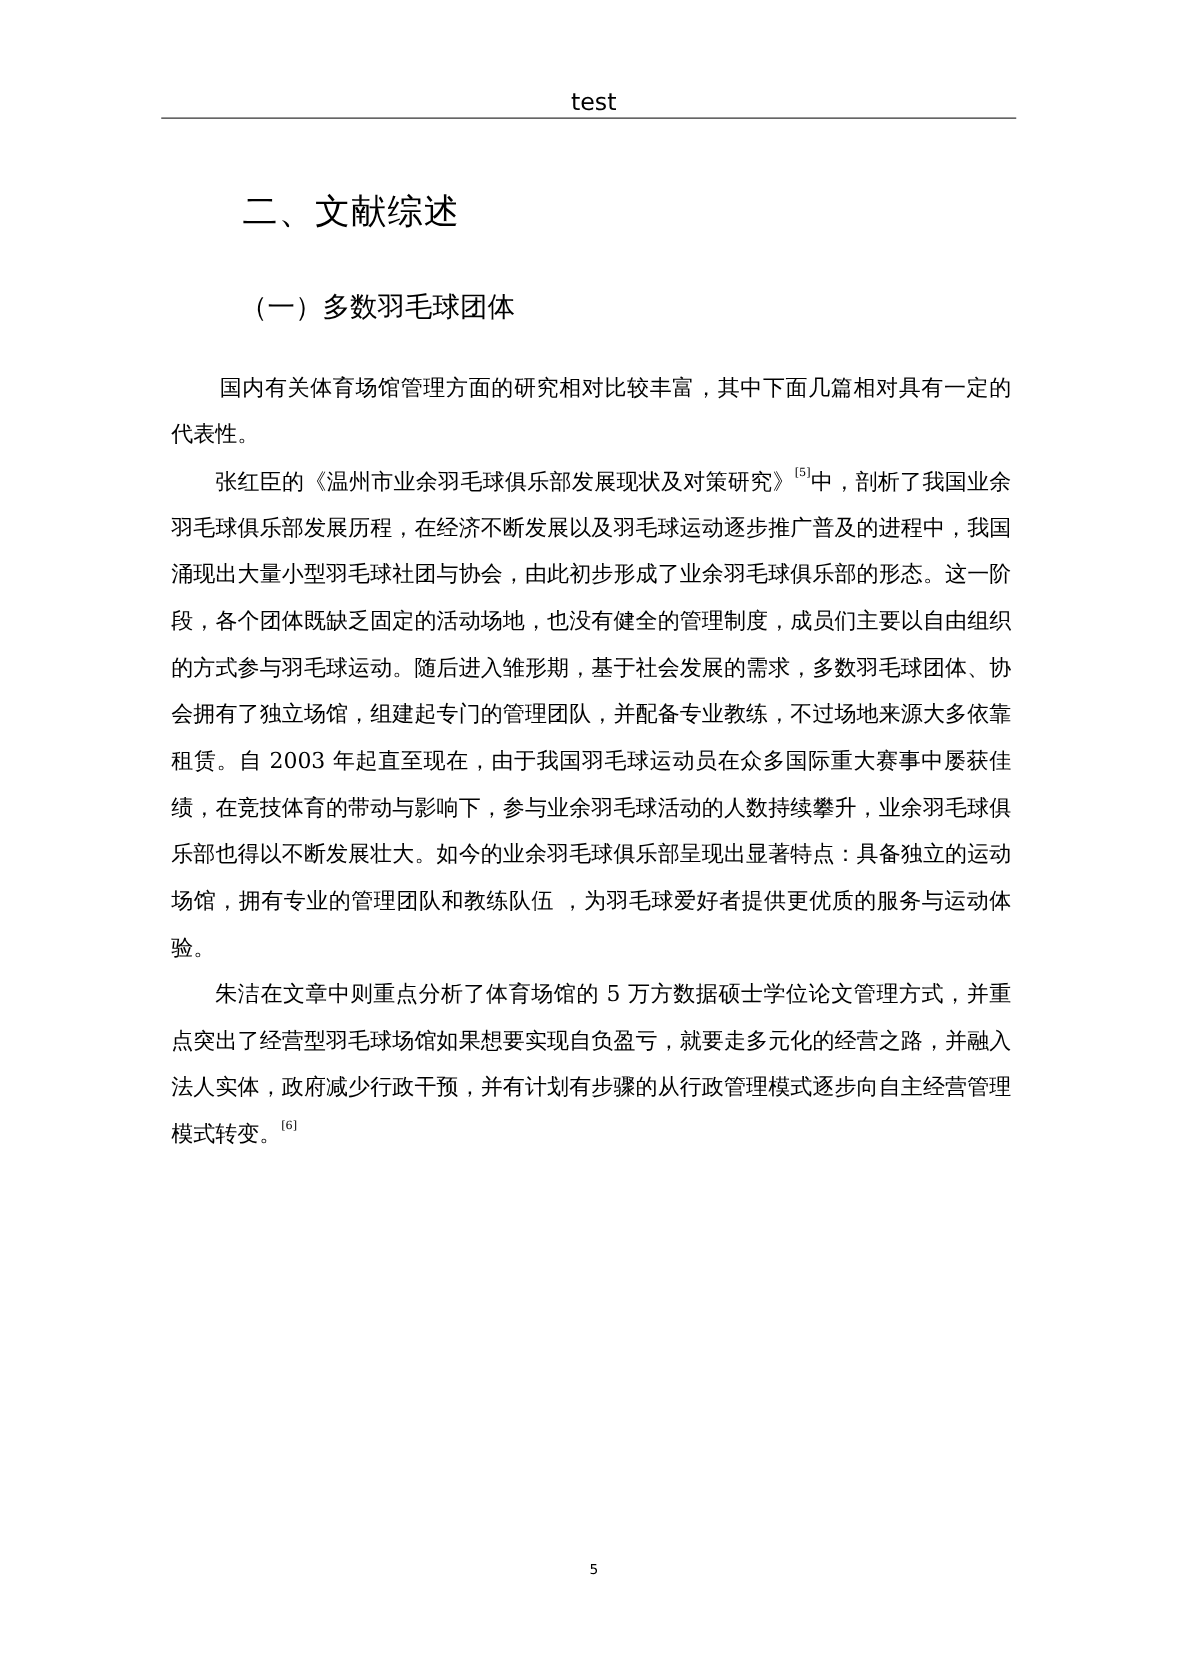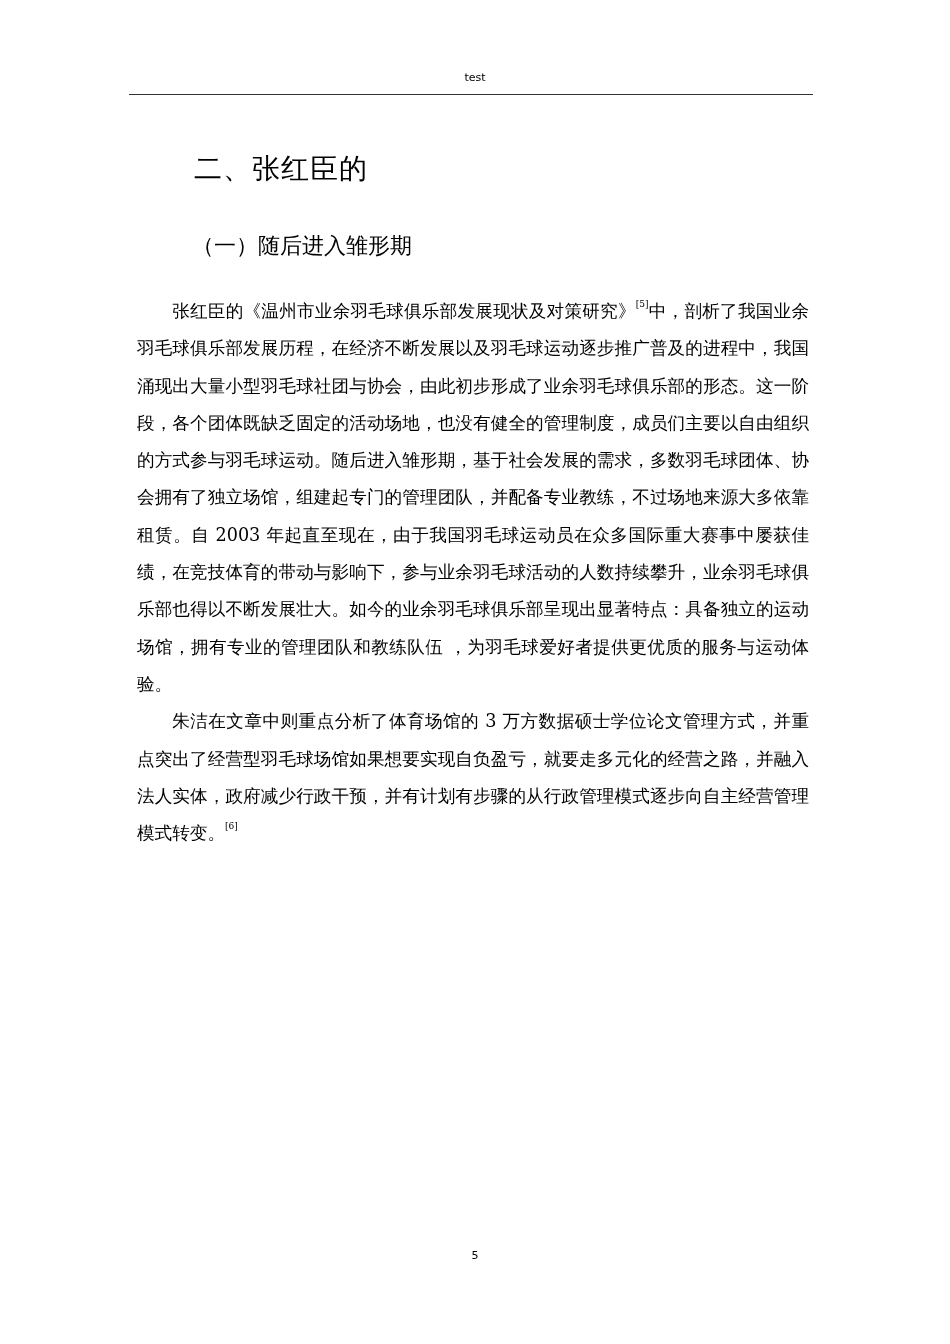--- a/index.html
+++ b/index.html
@@ -1,19 +1,19 @@
 <!DOCTYPE html>
 <html><head>
 <meta charset="utf-8">
 <style>
   html, body { margin: 0; padding: 0; background: #ffffff; }
   body { width: 950px; height: 1344px; position: relative; overflow: hidden; color: #000; }
   .header-text {
     position: absolute; left: 0; width: 950px; top: 71px; text-align: center;
-    font-family: "DejaVu Sans", sans-serif; font-size: 11px; color: #000;
+    font-family: "DejaVu Sans", sans-serif; font-size: 19px; color: #000;
   }
   .header-rule {
     position: absolute; left: 129px; width: 684px; top: 94px; height: 0;
     border-top: 1.3px solid #333;
   }
   .h1 {
     position: absolute; left: 194px; top: 150px;
     font-family: "DejaVu Sans", sans-serif; font-size: 28px; letter-spacing: 1px;
   }
   .h2 {
@@ -33,21 +33,22 @@
     position: absolute; left: 0; width: 950px; top: 1249px; text-align: center;
     font-family: "DejaVu Sans", sans-serif; font-size: 11px;
   }
 </style>
 </head>
 <body>
 
 <div class="header-text">test</div>
 <div class="header-rule"></div>
 
-<div class="h1">二、张红臣的</div>
-<div class="h2">（一）随后进入雏形期</div>
+<div class="h1">二、文献综述</div>
+<div class="h2">（一）多数羽毛球团体</div>
 
 <div class="body">
+  <p class="first"><span>国内有关体育场馆管理方面的研究相对比较丰富，其中下面几篇相对具有一定的代表性。</span></p>
   <p><span>张红臣的《温州市业余羽毛球俱乐部发展现状及对策研究》</span><sup>[5]</sup><span>中，剖析了我国业余羽毛球俱乐部发展历程，在经济不断发展以及羽毛球运动逐步推广普及的进程中，我国涌现出大量小型羽毛球社团与协会，由此初步形成了业余羽毛球俱乐部的形态。这一阶段，各个团体既缺乏固定的活动场地，也没有健全的管理制度，成员们主要以自由组织的方式参与羽毛球运动。随后进入雏形期，基于社会发展的需求，多数羽毛球团体、协会拥有了独立场馆，组建起专门的管理团队，并配备专业教练，不过场地来源大多依靠租赁。自 2003 年起直至现在，由于我国羽毛球运动员在众多国际重大赛事中屡获佳绩，在竞技体育的带动与影响下，参与业余羽毛球活动的人数持续攀升，业余羽毛球俱乐部也得以不断发展壮大。如今的业余羽毛球俱乐部呈现出显著特点：具备独立的运动场馆，拥有专业的管理团队和教练队伍 ，为羽毛球爱好者提供更优质的服务与运动体验。</span></p>
-  <p><span>朱洁在文章中则重点分析了体育场馆的 3 万方数据硕士学位论文管理方式，并重点突出了经营型羽毛球场馆如果想要实现自负盈亏，就要走多元化的经营之路，并融入法人实体，政府减少行政干预，并有计划有步骤的从行政管理模式逐步向自主经营管理模式转变。</span><sup>[6]</sup></p>
+  <p><span>朱洁在文章中则重点分析了体育场馆的 5 万方数据硕士学位论文管理方式，并重点突出了经营型羽毛球场馆如果想要实现自负盈亏，就要走多元化的经营之路，并融入法人实体，政府减少行政干预，并有计划有步骤的从行政管理模式逐步向自主经营管理模式转变。</span><sup>[6]</sup></p>
 </div>
 
 <div class="page-num">5</div>
 
 </body></html>

